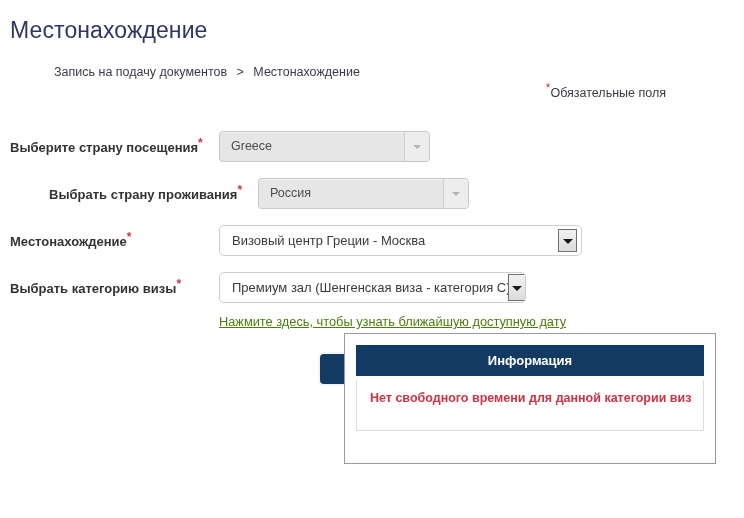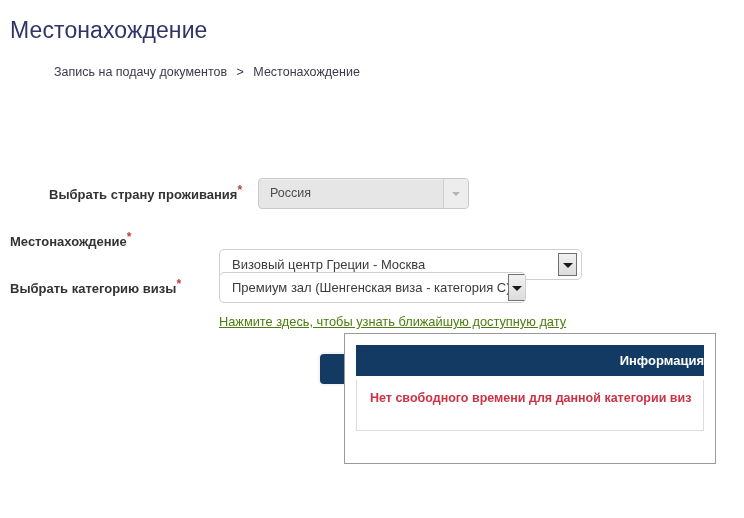--- a/index.html
+++ b/index.html
@@ -203,21 +203,21 @@
     border: 1px solid #9a9a9a;
     padding: 11px;
   }
   .info-dialog-header {
     position: relative;
     height: 31px;
     background: #123a63;
     color: #ffffff;
     font-size: 13px;
     font-weight: bold;
-    text-align: right;
+    text-align: center;
     line-height: 31px;
     white-space: nowrap;
   }
   .info-dialog-body {
     position: relative;
     margin-top: 4px;
     height: 51px;
     box-sizing: border-box;
     background: #ffffff;
     border: 1px solid #dcdcdc;
@@ -239,35 +239,47 @@
 <div class="page">
 
   <div class="page-title">Местонахождение</div>
 
   <div class="breadcrumb">
     <span>Запись на подачу документов</span>
     <span class="crumb-sep">&gt;</span>
     <span>Местонахождение</span>
   </div>
 
-
+  <div class="required-note">
+    <span class="ast">*</span><span>Обязательные поля</span>
+  </div>
+
+  <div class="form-row" style="top:131px;">
+    <div class="field-label"><span>Выберите страну посещения</span><span class="ast">*</span></div>
+    <div class="sel-disabled" style="left:219px; width:211px;">
+      <div class="sel-text">Greece</div>
+      <div class="sel-arrow">
+          <span class="tri"></span>
+        </div>
+    </div>
+  </div>
 
   <div class="form-row" style="top:178px;margin-left:39px;">
     <div class="field-label"><span>Выбрать страну проживания</span><span class="ast">*</span></div>
     <div class="sel-disabled" style="left:219px; width:211px;text-decoration:underline;">
       <div class="sel-text">Россия</div>
       <div class="sel-arrow">
           <span class="tri"></span>
         </div>
     </div>
   </div>
 
   <div class="form-row" style="top:225px;">
     <div class="field-label"><span>Местонахождение</span><span class="ast">*</span></div>
-    <div class="sel-active" style="left:219px; width:363px;margin-top:24px;">
+    <div class="sel-active" style="left:219px; width:363px;">
       <div class="sel-text">Визовый центр Греции - Москва</div>
       <div class="sel-btn" style="right:4px; top:3px; width:19px; height:23px;">
           <span class="tri"></span>
         </div>
     </div>
   </div>
 
   <div class="form-row" style="top:272px;">
     <div class="field-label"><span>Выбрать категорию визы</span><span class="ast">*</span></div>
     <div class="sel-active" style="left:219px; width:307px; overflow:hidden;">

